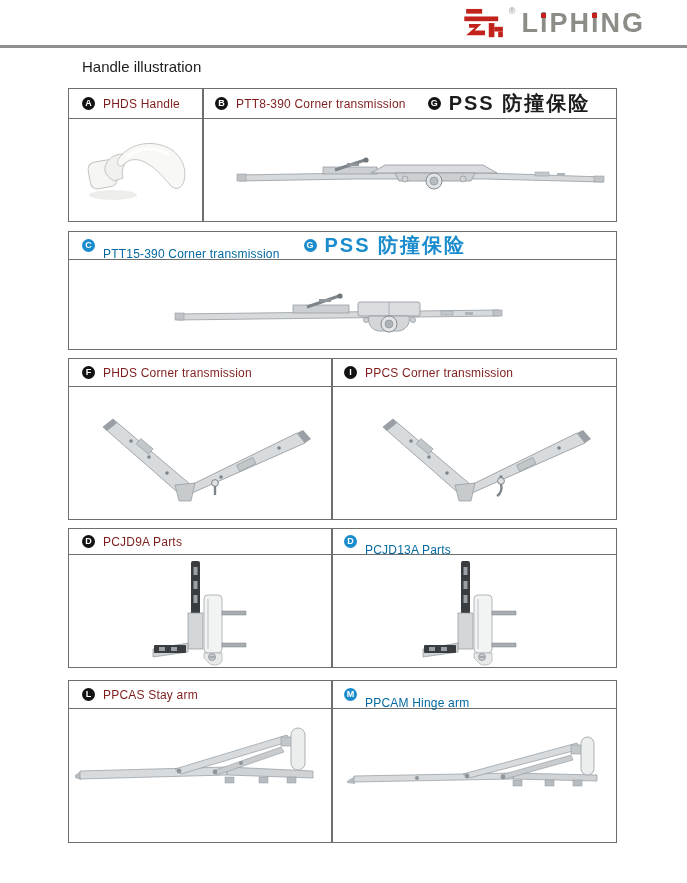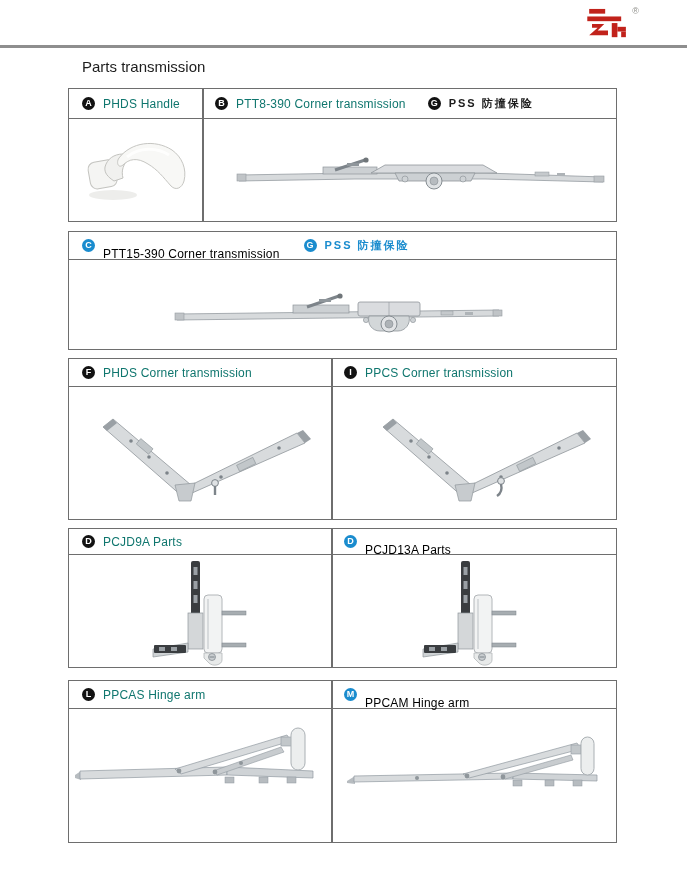--- a/index.html
+++ b/index.html
@@ -21,47 +21,48 @@
   .box{position:absolute;left:68px;width:549px;border:1.5px solid #6e6e6e;
        background:#fff;box-sizing:border-box;}
   .hdr{position:absolute;left:0;right:0;top:0;border-bottom:1.5px solid #6e6e6e;
        display:flex;align-items:center;box-sizing:border-box;}
   .vdiv{position:absolute;top:0;bottom:0;width:1.5px;background:#6e6e6e;}
   .hcell{position:absolute;top:0;bottom:0;display:flex;align-items:center;padding-left:13px;box-sizing:border-box;}
   .bdg{display:inline-flex;width:13px;height:13px;border-radius:50%;background:#121212;color:#fff;
        font-size:9px;font-weight:bold;align-items:center;justify-content:center;
        margin-right:8px;flex:0 0 auto;line-height:13px;}
   .bdg.blue{background:#1a8cce;}
-  .lbl{font-size:12px;color:#0f766e;letter-spacing:.2px;white-space:nowrap;}
-  .lbl.blue{color:#000000;margin-top:16px;}
+  .lbl{font-size:12px;color:#7f1d1d;letter-spacing:.2px;white-space:nowrap;}
+  .lbl.blue{color:#0369a1;margin-top:16px;}
   .pssgrp{display:flex;align-items:center;}
-  .pss{font-size:11px;font-weight:bold;letter-spacing:2px;color:#1c1c1c;white-space:nowrap;}
+  .pss{font-size:20px;font-weight:bold;letter-spacing:2px;color:#1c1c1c;white-space:nowrap;}
   .pss.blue{color:#1a8cce;}
   .img{position:absolute;}
   svg{display:block;}
 </style>
 </head>
 <body>
 
 <div id="page">
 
   <div class="topline"></div>
   <div class="logo">
     <svg class="logomark" viewBox="0 0 46 34">
       <rect x="3" y="1" width="17" height="5" fill="#c1221b"></rect>
       <rect x="1" y="9" width="36" height="5" fill="#c1221b"></rect>
       <path d="M6,17 h13 l-7,7 h11 v5 H3 l9,-8 H6 z" fill="#c1221b"></path>
       <rect x="27" y="16" width="6" height="15" fill="#c1221b"></rect>
       <rect x="33" y="20" width="9" height="5" fill="#c1221b"></rect>
       <rect x="37" y="25" width="5" height="6" fill="#c1221b"></rect>
     </svg>
     <span class="reg">®</span>
-  </div>
-
-  <div class="heading">Parts transmission</div>
+    <span class="brand"><span>L</span><span class="i-dot">i</span><span>PH</span><span class="i-dot">i</span><span>NG</span></span>
+  </div>
+
+  <div class="heading">Handle illustration</div>
 
   <div class="box" style="top:88px;height:134px;">
     <div class="hdr" style="height:30px;">
       <div class="hcell" style="left:0;width:133px;">
         <span class="bdg">A</span>
         <span class="lbl">PHDS Handle</span>
       </div>
       <div class="hcell" style="left:133px;right:0;">
         <span class="bdg">B</span>
         <span class="lbl">PTT8-390 Corner transmission</span>
@@ -246,21 +247,21 @@
         <circle cx="71" cy="98" r="3.5" fill="#c9cdd0" stroke="#7d848a" stroke-width=".7"></circle>
         <line x1="68.5" y1="98" x2="73.5" y2="98" stroke="#7d848a" stroke-width="1"></line>
       </svg>
     </div>
   </div>
 
   <div class="box" style="top:680px;height:163px;">
     <div class="hdr" style="height:28px;">
       <div class="hcell" style="left:0;width:262px;">
         <span class="bdg">L</span>
-        <span class="lbl">PPCAS Hinge arm</span>
+        <span class="lbl">PPCAS Stay arm</span>
       </div>
       <div class="hcell" style="left:262px;right:0;">
         <span class="bdg blue">M</span>
         <span class="lbl blue">PPCAM Hinge arm</span>
       </div>
     </div>
     <div class="vdiv" style="left:262px;"></div>
 
     <div class="img" style="left:6px;top:42px;">
       <svg width="252" height="88" viewBox="0 0 252 88">

